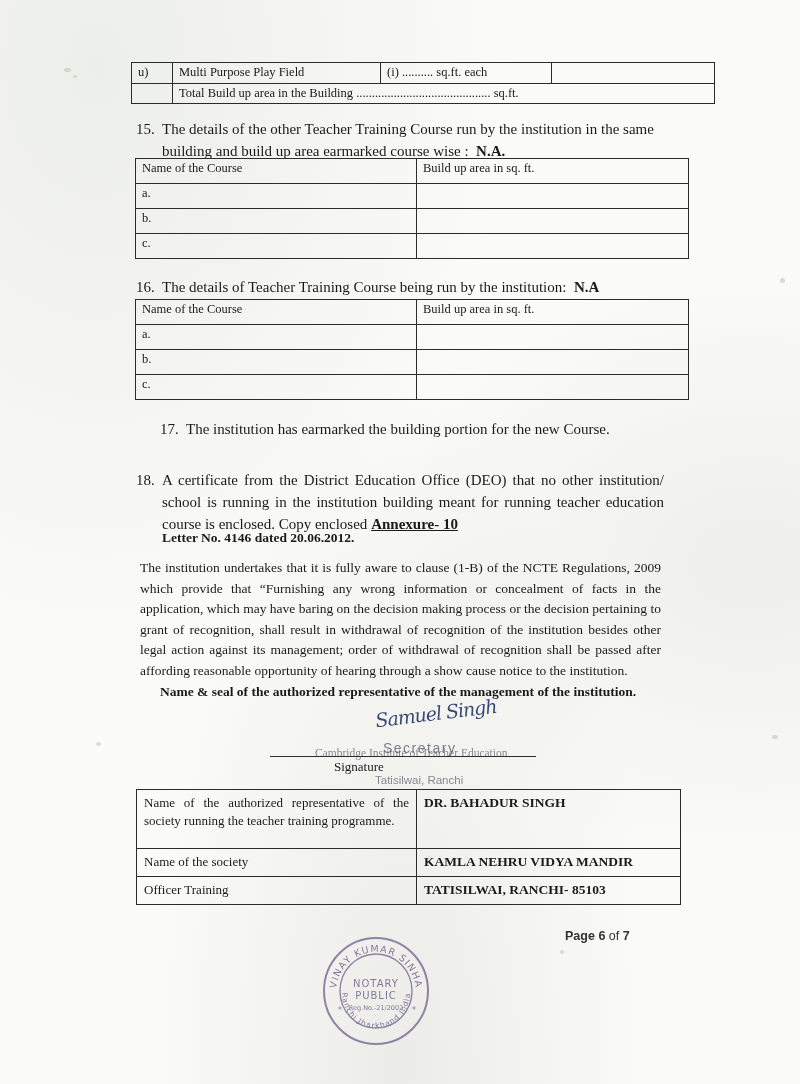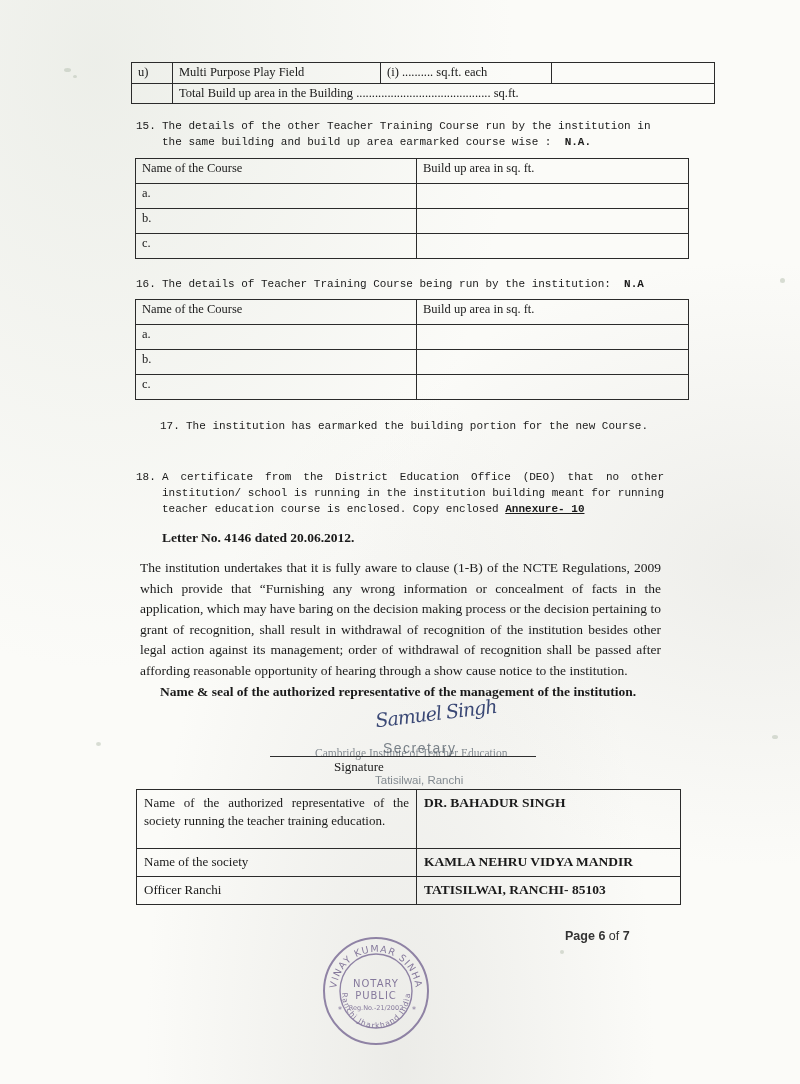--- a/index.html
+++ b/index.html
@@ -65,23 +65,22 @@
     top: 62px;
     width: 536px;
   }
   #top-table td.c1 { width: 28px; }
   #top-table td.c2 { width: 195px; }
   #top-table td.c3 { width: 158px; }
   #top-table td.c4 { width: 150px; }
 
   .num-item {
     position: absolute;
-    font-size: 11px;
+    font-size: 15px;
     line-height: 1.45;
-    font-family: Liberation Mono, monospace;
   }
   .num-item .idx {
     position: absolute;
     left: 0;
     top: 0;
     width: 26px;
     text-align: left;
   }
   .num-item .body {
     margin-left: 26px;
@@ -348,29 +347,29 @@
       <div id="stamp-sec">Secretary</div>
       <div id="stamp-inst">Cambridge Institute of Teacher Education</div>
       <div id="stamp-loc">Tatisilwai, Ranchi</div>
       <div id="sig-line"></div>
       <div id="sig-label">Signature</div>
     </div>
 
     <table class="tbl" id="bottom-table">
       <tbody>
           <tr class="tall">
-        <td class="lbl">Name of the authorized representative of the society running the teacher training education.</td>
+        <td class="lbl">Name of the authorized representative of the society running the teacher training programme.</td>
         <td class="val">DR. BAHADUR SINGH</td>
       </tr>
       <tr>
         <td class="lbl">Name of the society</td>
         <td class="val">KAMLA NEHRU VIDYA MANDIR</td>
       </tr>
       <tr>
-        <td class="lbl">Officer Ranchi</td>
+        <td class="lbl">Officer Training</td>
         <td class="val">TATISILWAI, RANCHI- 85103</td>
       </tr>
     </tbody>
       </table>
 
     <div id="pagefoot">
       <span class="pf-strong">Page</span>
       <span class="pf-strong">6</span>
       <span>of</span>
       <span class="pf-strong">7</span>

